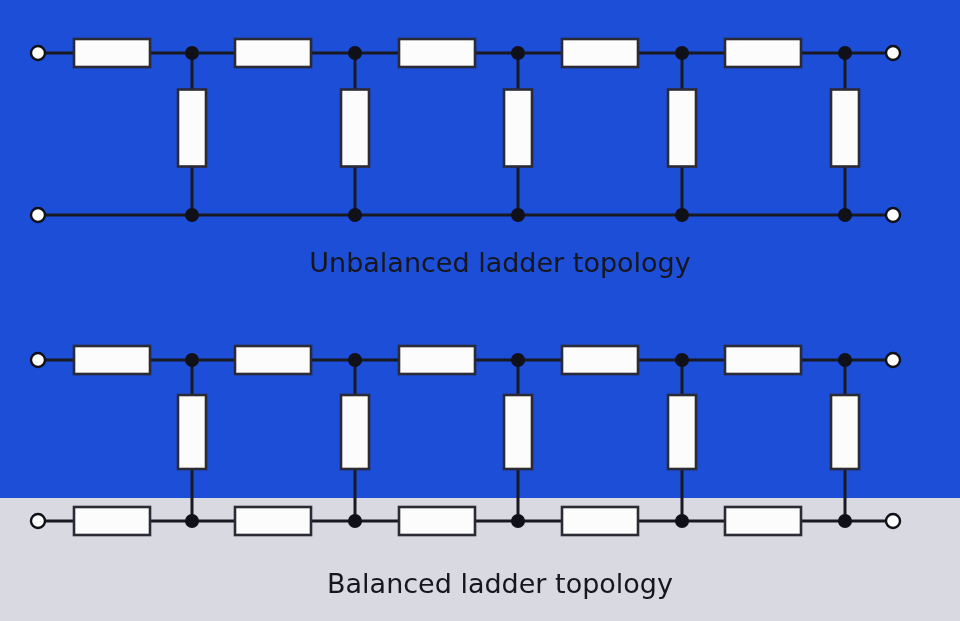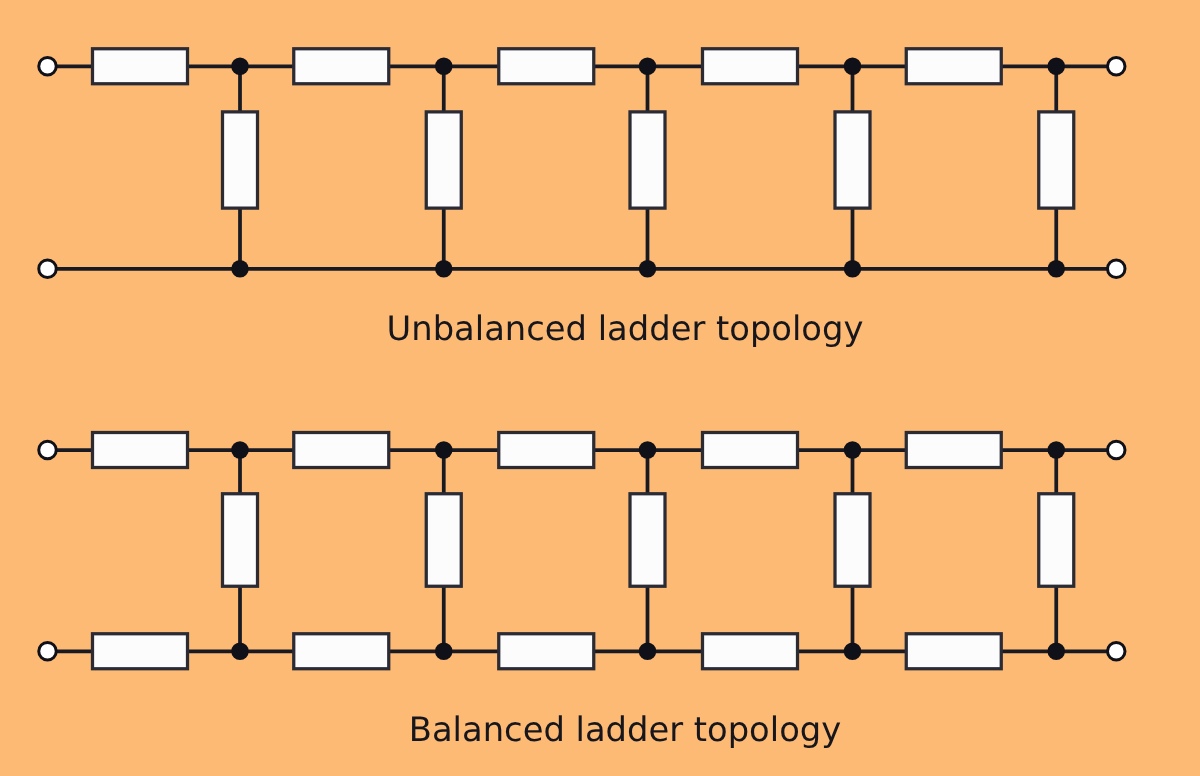--- a/index.html
+++ b/index.html
@@ -9,22 +9,22 @@
   body {
     width: 960px;
     height: 621px;
     background: #d9d9e2;
     font-family: "DejaVu Sans", "Liberation Sans", sans-serif;
     overflow: hidden;
   }
   #root {
     position: relative;
     width: 960px;
-    height: 621px;
-    background: #fdba74;
+    height: 498px;
+    background: #1d4ed8;
   }
   svg.diagram {
     position: absolute;
     left: 0;
     top: 0;
     width: 960px;
     height: 621px;
     display: block;
   }
   .caption {

